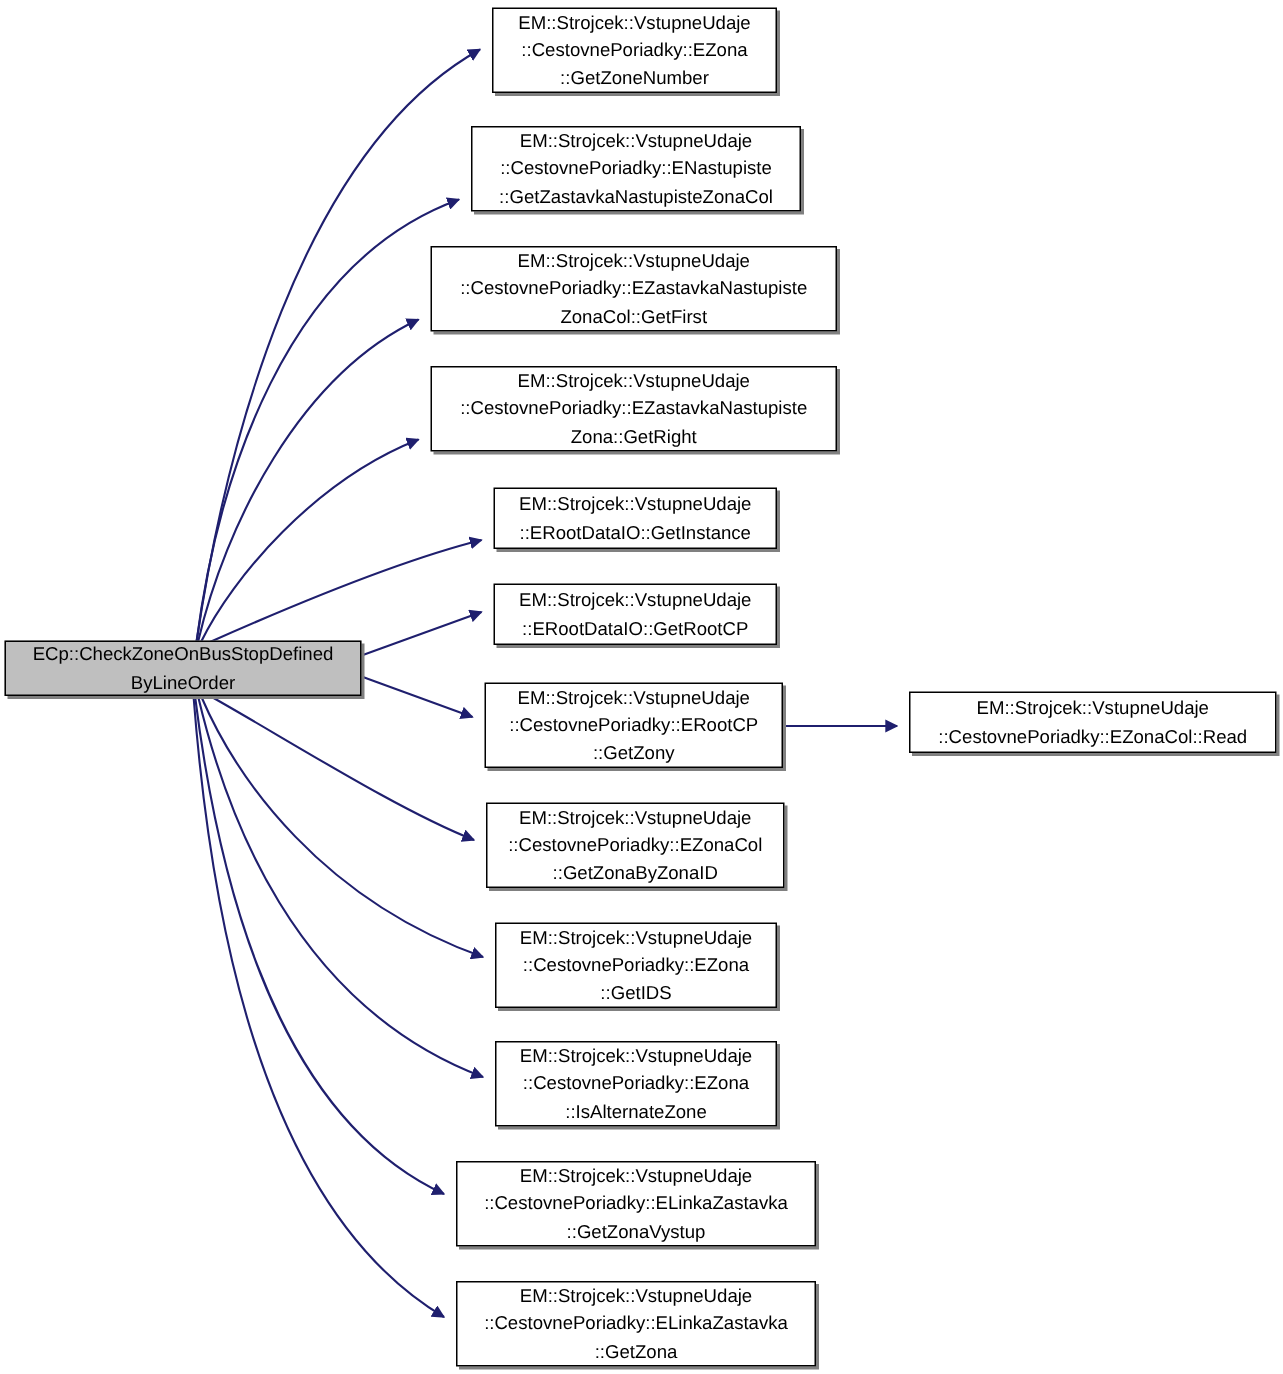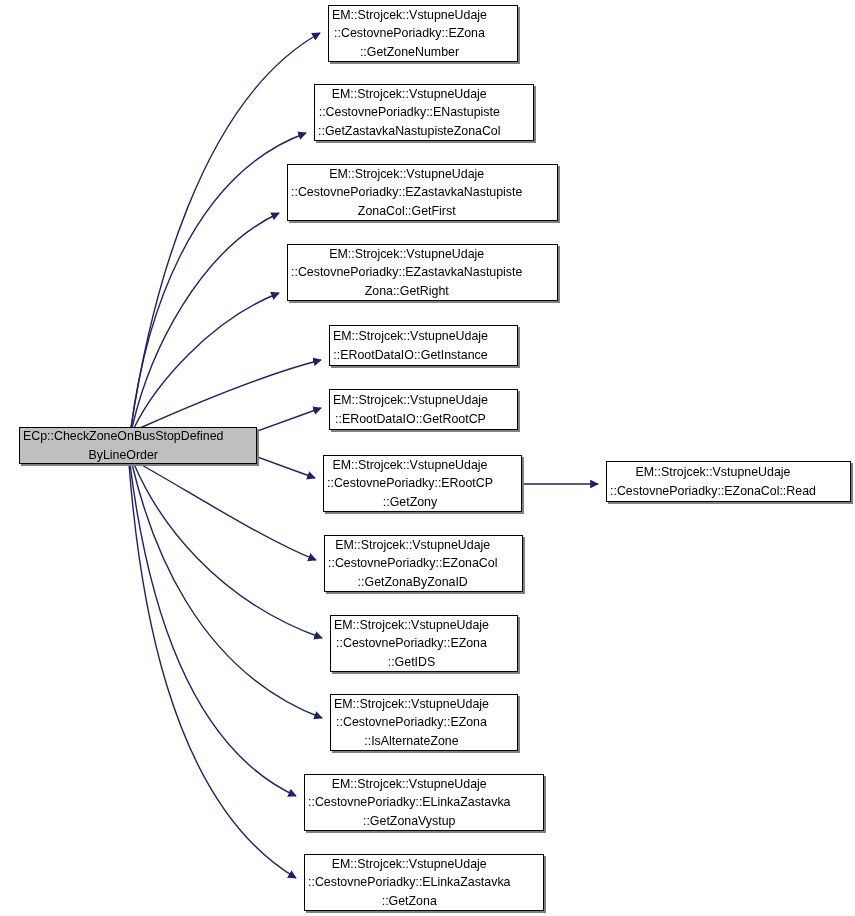--- a/index.html
+++ b/index.html
@@ -24,21 +24,21 @@
     pointer-events: none;
   }
   .gnode {
     position: absolute;
     box-sizing: border-box;
     background: #ffffff;
     border: 1px solid #000000;
     box-shadow: 2px 2px 0 0 #808080;
     display: flex;
     align-items: center;
-    justify-content: flex-start;
+    justify-content: center;
     text-align: center;
     z-index: 5;
   }
   .gnode.root {
     background: #bfbfbf;
     border: 1px solid #000000;
   }
   .gnode .nlabel {
     display: block;
     font-size: 12.4px;
@@ -71,21 +71,21 @@
         <path d="M140,464 C190,492 265,540 316,560" fill="none" stroke="#1f1f6e" stroke-width="1.4" marker-end="url(#arrow)"></path>
         <path d="M134,464 C158,520 215,600 322,638" fill="none" stroke="#1f1f6e" stroke-width="1.4" marker-end="url(#arrow)"></path>
         <path d="M132,464 C150,540 195,670 322,718" fill="none" stroke="#1f1f6e" stroke-width="1.4" marker-end="url(#arrow)"></path>
         <path d="M130,464 C142,560 175,740 296,796" fill="none" stroke="#1f1f6e" stroke-width="1.4" marker-end="url(#arrow)"></path>
         <path d="M129,464 C138,580 165,800 296,878" fill="none" stroke="#1f1f6e" stroke-width="1.4" marker-end="url(#arrow)"></path>
         <path d="M522,484 L598,484" fill="none" stroke="#1f1f6e" stroke-width="1.4" marker-end="url(#arrow)"></path>
       </g>
   </svg>
 
   <div id="node-group">
-      <div class="gnode root" style="left: 19px; top: 427px; width: 238px; height: 37px;">
+      <div class="gnode root" style="left: 3px; top: 427px; width: 238px; height: 37px;">
         <span class="nlabel">ECp::CheckZoneOnBusStopDefined
 ByLineOrder</span>
       </div>
       <div class="gnode" style="left: 328px; top: 5px; width: 190px; height: 57px;">
         <span class="nlabel">EM::Strojcek::VstupneUdaje
 ::CestovnePoriadky::EZona
 ::GetZoneNumber</span>
       </div>
       <div class="gnode" style="left: 314px; top: 84px; width: 220px; height: 57px;">
         <span class="nlabel">EM::Strojcek::VstupneUdaje

